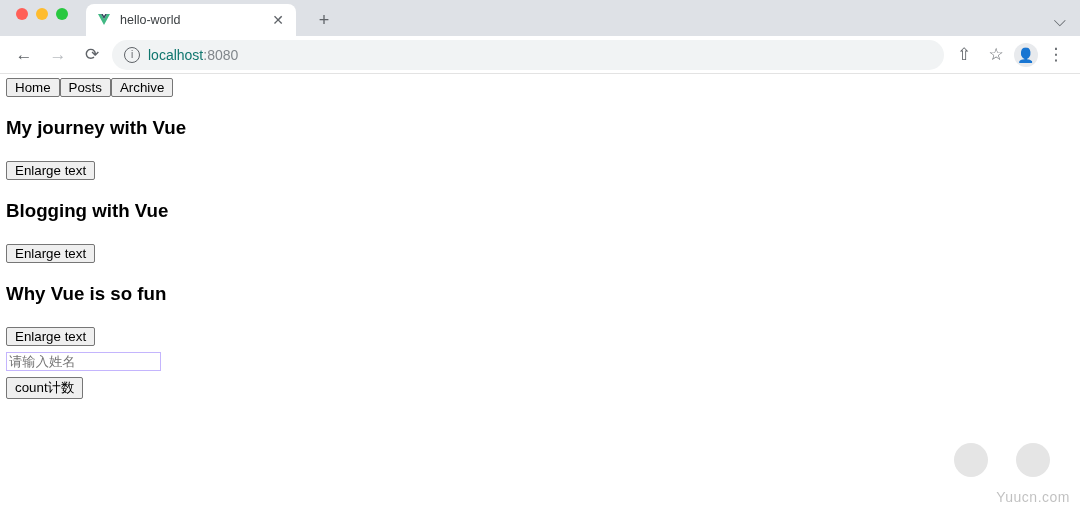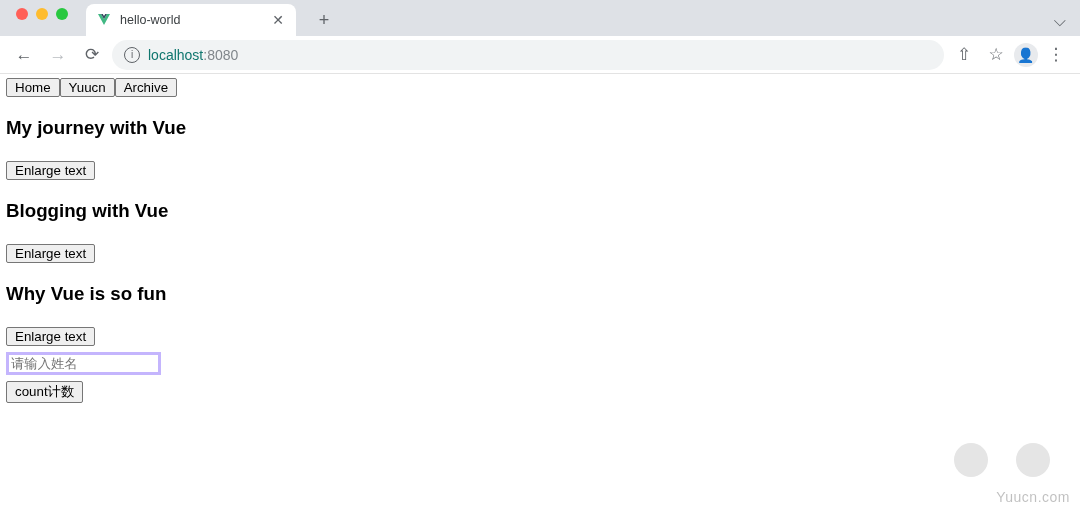--- a/index.html
+++ b/index.html
@@ -142,21 +142,21 @@
     h3.post-title {
       font-size: 18.72px;
       font-weight: bold;
       margin: 20px 0 22px 0;
     }
     .enlarge-block { margin-bottom: 2px; }
     input.name-input {
       font-family: Arial, Helvetica, sans-serif;
       font-size: 13.3333px;
       padding: 1px 2px;
-      border: 3px solid #c4b5fd;
+      border: 1px solid #c4b5fd;
       width: 155px;
       display: block;
       margin-top: 6px;
     }
     .count-block { margin-top: 6px; }
     .watermark {
       position: fixed;
       right: 10px;
       bottom: 6px;
       font-size: 14px;
@@ -218,21 +218,21 @@
       <div class="tool-btn">☆</div>
       <div class="avatar">👤</div>
       <div class="tool-btn">⋮</div>
     </div>
   </div>
 </div>
 
 <div class="content">
   <div class="nav-buttons">
     <button class="ui-btn">Home</button>
-    <button class="ui-btn">Yuucn</button>
+    <button class="ui-btn">Posts</button>
     <button class="ui-btn">Archive</button>
   </div>
 
   <div>
     <h3 class="post-title">My journey with Vue</h3>
     <div class="enlarge-block">
       <button class="ui-btn">Enlarge text</button>
     </div>
   </div>
 

